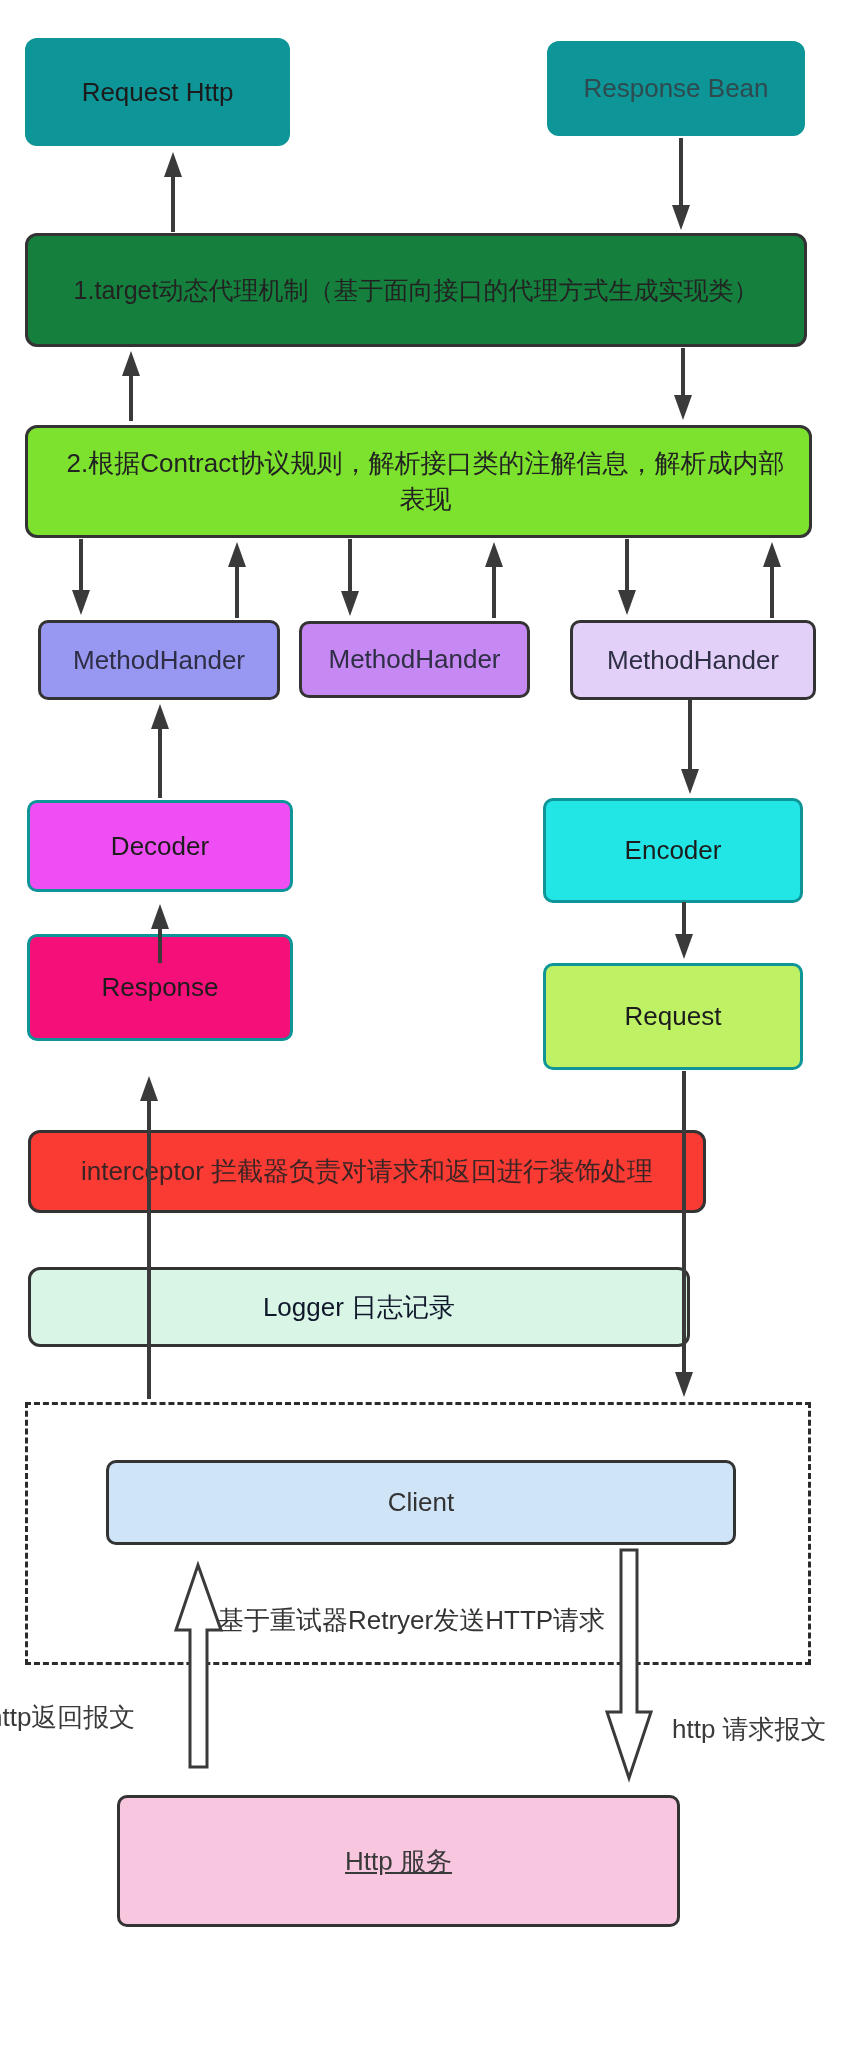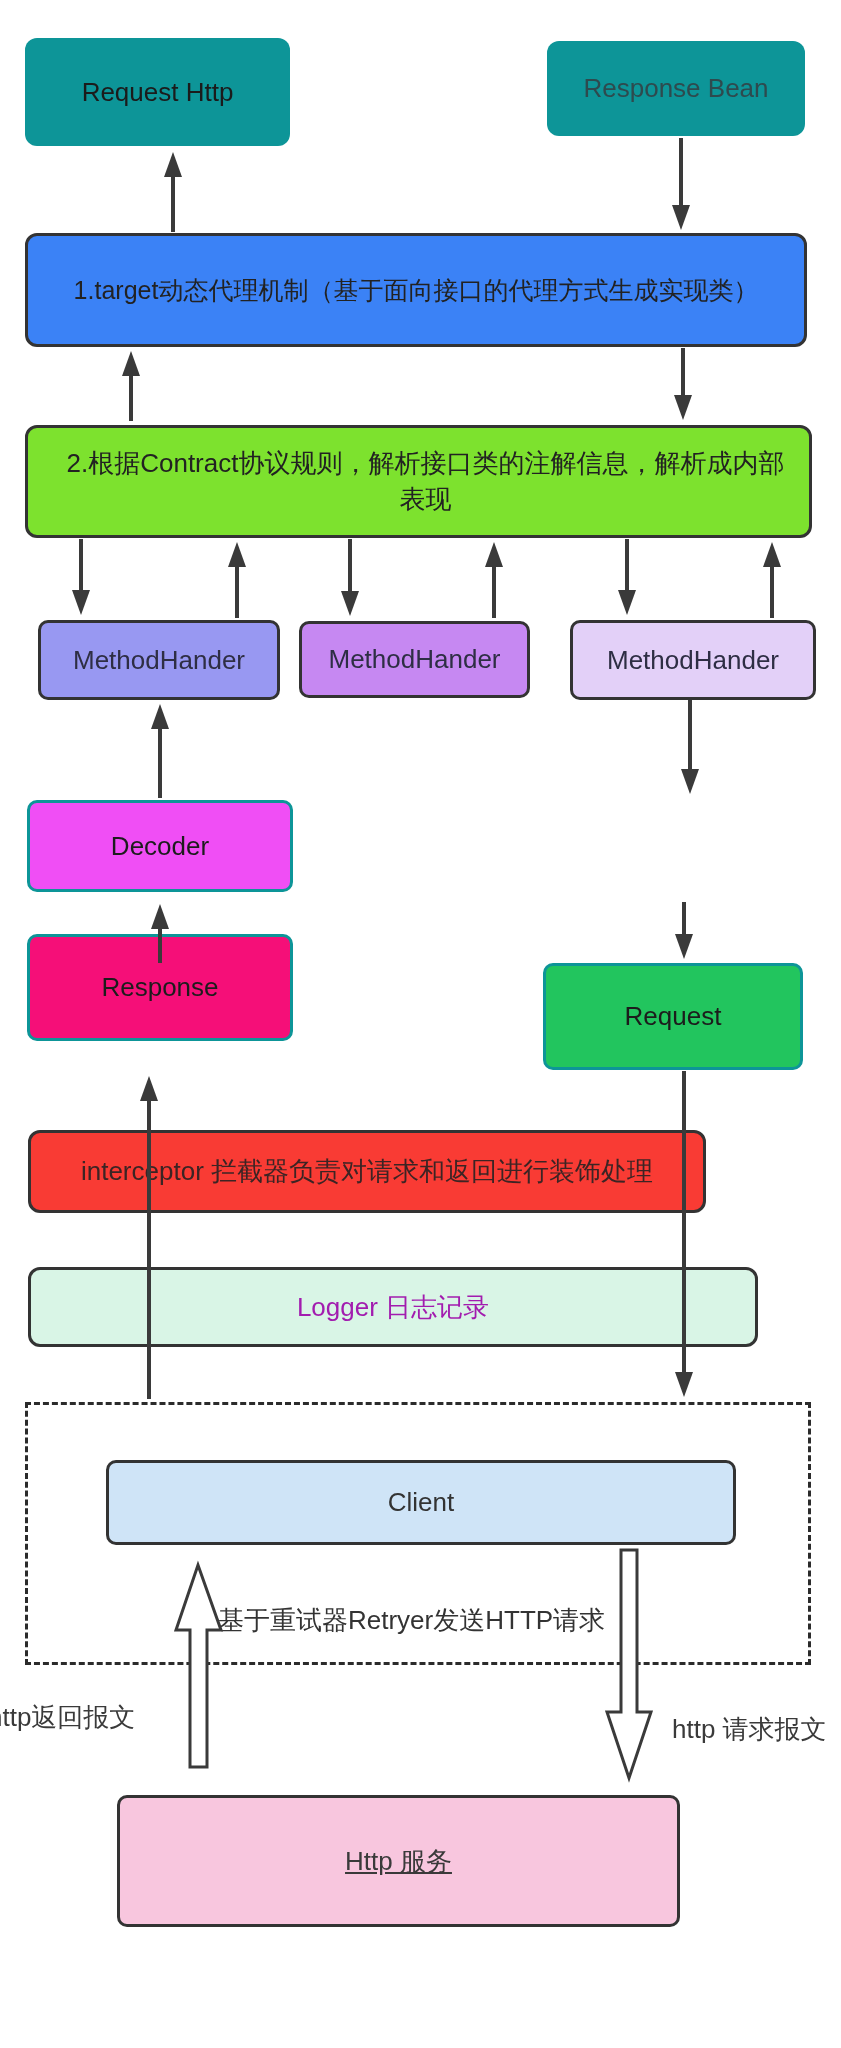--- a/index.html
+++ b/index.html
@@ -18,21 +18,21 @@
   #proxy-box{left:25px;top:233px;width:782px;height:114px;font-size:25px;}
   #contract-box{left:25px;top:425px;width:787px;height:113px;padding-left:32px;}
   #mh1{left:38px;top:620px;width:242px;height:80px;border-radius:10px;color:#2e2e44;}
   #mh2{left:299px;top:621px;width:231px;height:77px;border-radius:10px;color:#2e2e44;}
   #mh3{left:570px;top:620px;width:246px;height:80px;border-radius:10px;color:#2e2e44;}
   #decoder{left:27px;top:800px;width:266px;height:92px;border-radius:10px;color:#1c1c1c;}
   #encoder{left:543px;top:798px;width:260px;height:105px;border-radius:10px;color:#1c1c1c;}
   #response{left:27px;top:934px;width:266px;height:107px;border-radius:10px;color:#1c1c1c;}
   #request{left:543px;top:963px;width:260px;height:107px;border-radius:10px;color:#1c1c1c;}
   #interceptor{left:28px;top:1130px;width:678px;height:83px;color:#3c2424;}
-  #logger{left:28px;top:1267px;width:730px;height:80px;color:#a21caf;}
+  #logger{left:28px;top:1267px;width:662px;height:80px;color:#0f172a;}
   #dashed-box{position:absolute;left:25px;top:1402px;width:786px;height:263px;
               border:3px dashed #2b2b2b;box-sizing:border-box;}
   #client{left:106px;top:1460px;width:630px;height:85px;border-radius:10px;color:#333;}
   #http-service{left:117px;top:1795px;width:563px;height:132px;border-radius:10px;color:#3a3a3a;}
   .free-label{position:absolute;font-size:26px;color:#3a3a3a;white-space:nowrap;}
   #retryer-note{left:218px;top:1603px;color:#333;}
   #http-return-label{left:-12px;top:1700px;}
   #http-request-label{left:672px;top:1712px;}
   .arrows{position:absolute;left:0;top:0;width:841px;height:2048px;pointer-events:none;}
   .aline{stroke:#3a3a3a;stroke-width:4;}
@@ -45,21 +45,21 @@
 <div class="canvas">
 
   <div class="node rounded no-border" id="request-bean" style="background-color: rgb(13, 149, 152);">
     <span>Request Http</span>
   </div>
 
   <div class="node rounded no-border" id="response-bean" style="background-color: rgb(13, 149, 152);">
     <span>Response Bean</span>
   </div>
 
-  <div class="node rounded dark-border nowrap" id="proxy-box" style="background-color: #3b82f6;">
+  <div class="node rounded dark-border nowrap" id="proxy-box" style="background-color: #15803d;">
     <span>1.target动态代理机制（基于面向接口的代理方式生成实现类）</span>
   </div>
 
   <div class="node rounded dark-border wrap" id="contract-box" style="background-color: rgb(125, 226, 46);">
     <span>2.根据Contract协议规则，解析接口类的注解信息，解析成内部表现</span>
   </div>
 
   <div class="node dark-border" id="mh1" style="background-color: rgb(152, 152, 242);">
     <span>MethodHander</span>
   </div>
@@ -69,26 +69,29 @@
   </div>
 
   <div class="node dark-border" id="mh3" style="background-color: rgb(227, 208, 248);">
     <span>MethodHander</span>
   </div>
 
   <div class="node teal-border" id="decoder" style="background-color: rgb(240, 78, 245);">
     <span>Decoder</span>
   </div>
 
+  <div class="node teal-border" id="encoder" style="background-color: rgb(34, 230, 230);">
+    <span>Encoder</span>
+  </div>
 
   <div class="node teal-border" id="response" style="background-color: rgb(245, 15, 120);">
     <span>Response</span>
   </div>
 
-  <div class="node teal-border" id="request" style="background-color: #22c55e; text-align: center;">
+  <div class="node teal-border" id="request" style="background-color: #bef264; text-align: center;">
     <span>Request</span>
   </div>
 
   <div class="node rounded dark-border nowrap" id="interceptor" style="background-color: rgb(249, 59, 52);">
     <span>interceptor 拦截器负责对请求和返回进行装饰处理</span>
   </div>
 
   <div class="node rounded dark-border nowrap" id="logger" style="background-color: rgb(217, 245, 230);">
     <span>Logger 日志记录</span>
   </div>

